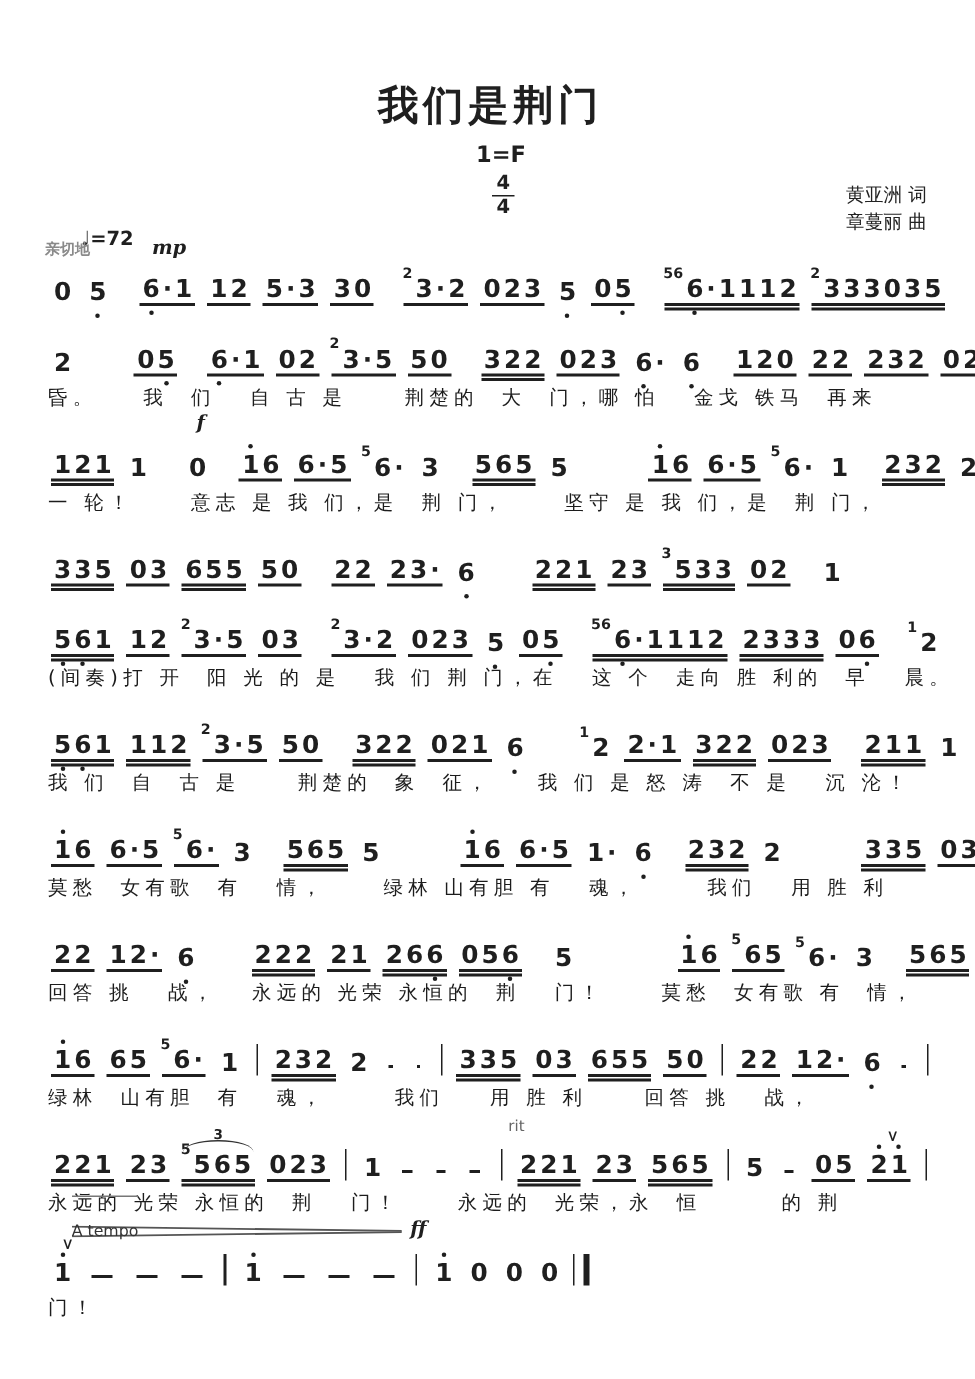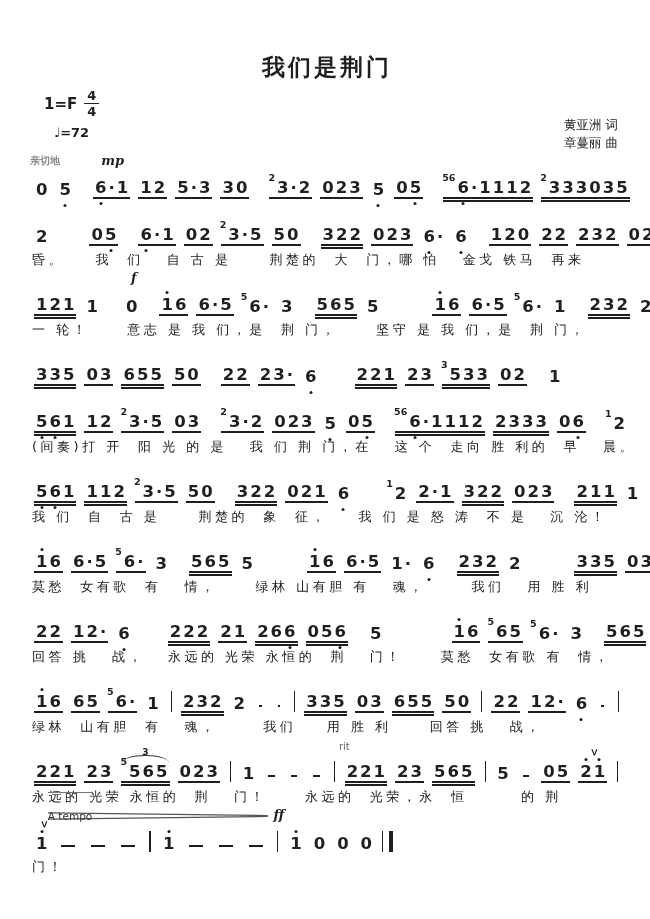--- a/index.html
+++ b/index.html
@@ -1,21 +1,21 @@
 <!DOCTYPE html>
 <html><head>
 <meta charset="utf-8">
 <style>
   :root{ --ink:#1f1f1f; }
   html,body{margin:0;padding:0;background:#fff;}
   body{width:650px;height:919px;overflow:hidden;font-family:"DejaVu Sans",sans-serif;color:var(--ink);}
   .page{padding:24px 26px 0 30px;position:relative;}
-  .title{text-align:center;font-size:23px;font-weight:600;letter-spacing:3px;margin:28px 0 6px;font-family:"DejaVu Sans",sans-serif;}
+  .title{text-align:center;font-size:27px;font-weight:600;letter-spacing:3px;margin:28px 0 6px;font-family:"DejaVu Sans",sans-serif;}
   .meta{position:relative;height:64px;}
-  .keyrow{display:flex;align-items:center;font-size:15px;font-weight:600;gap:4px;margin-left:14px;}
+  .keyrow{display:flex;align-items:center;font-size:15px;font-weight:600;gap:4px;margin-left:14px;flex-direction:column;}
   .frac{display:inline-flex;flex-direction:column;line-height:1;font-size:13px;font-weight:700;text-align:center;margin-left:3px;}
   .frac .top{border-bottom:1.6px solid var(--ink);padding:0 3px 1px;}
   .frac .bot{padding:1px 3px 0;}
   .temporow{font-size:13px;font-weight:700;margin:7px 0 0 24px;}
   .credits{position:absolute;right:6px;bottom:0;text-align:center;font-size:12.5px;line-height:1.5;color:#222;}
   .score{margin-top:2px;}
   .score-line{margin-bottom:3px;}
   .marks{position:relative;height:13px;font-size:11px;}
   .mark{position:absolute;bottom:0;white-space:nowrap;}
   .mark.dyn{font-family:"DejaVu Serif",serif;font-style:italic;font-weight:700;font-size:13px;}

